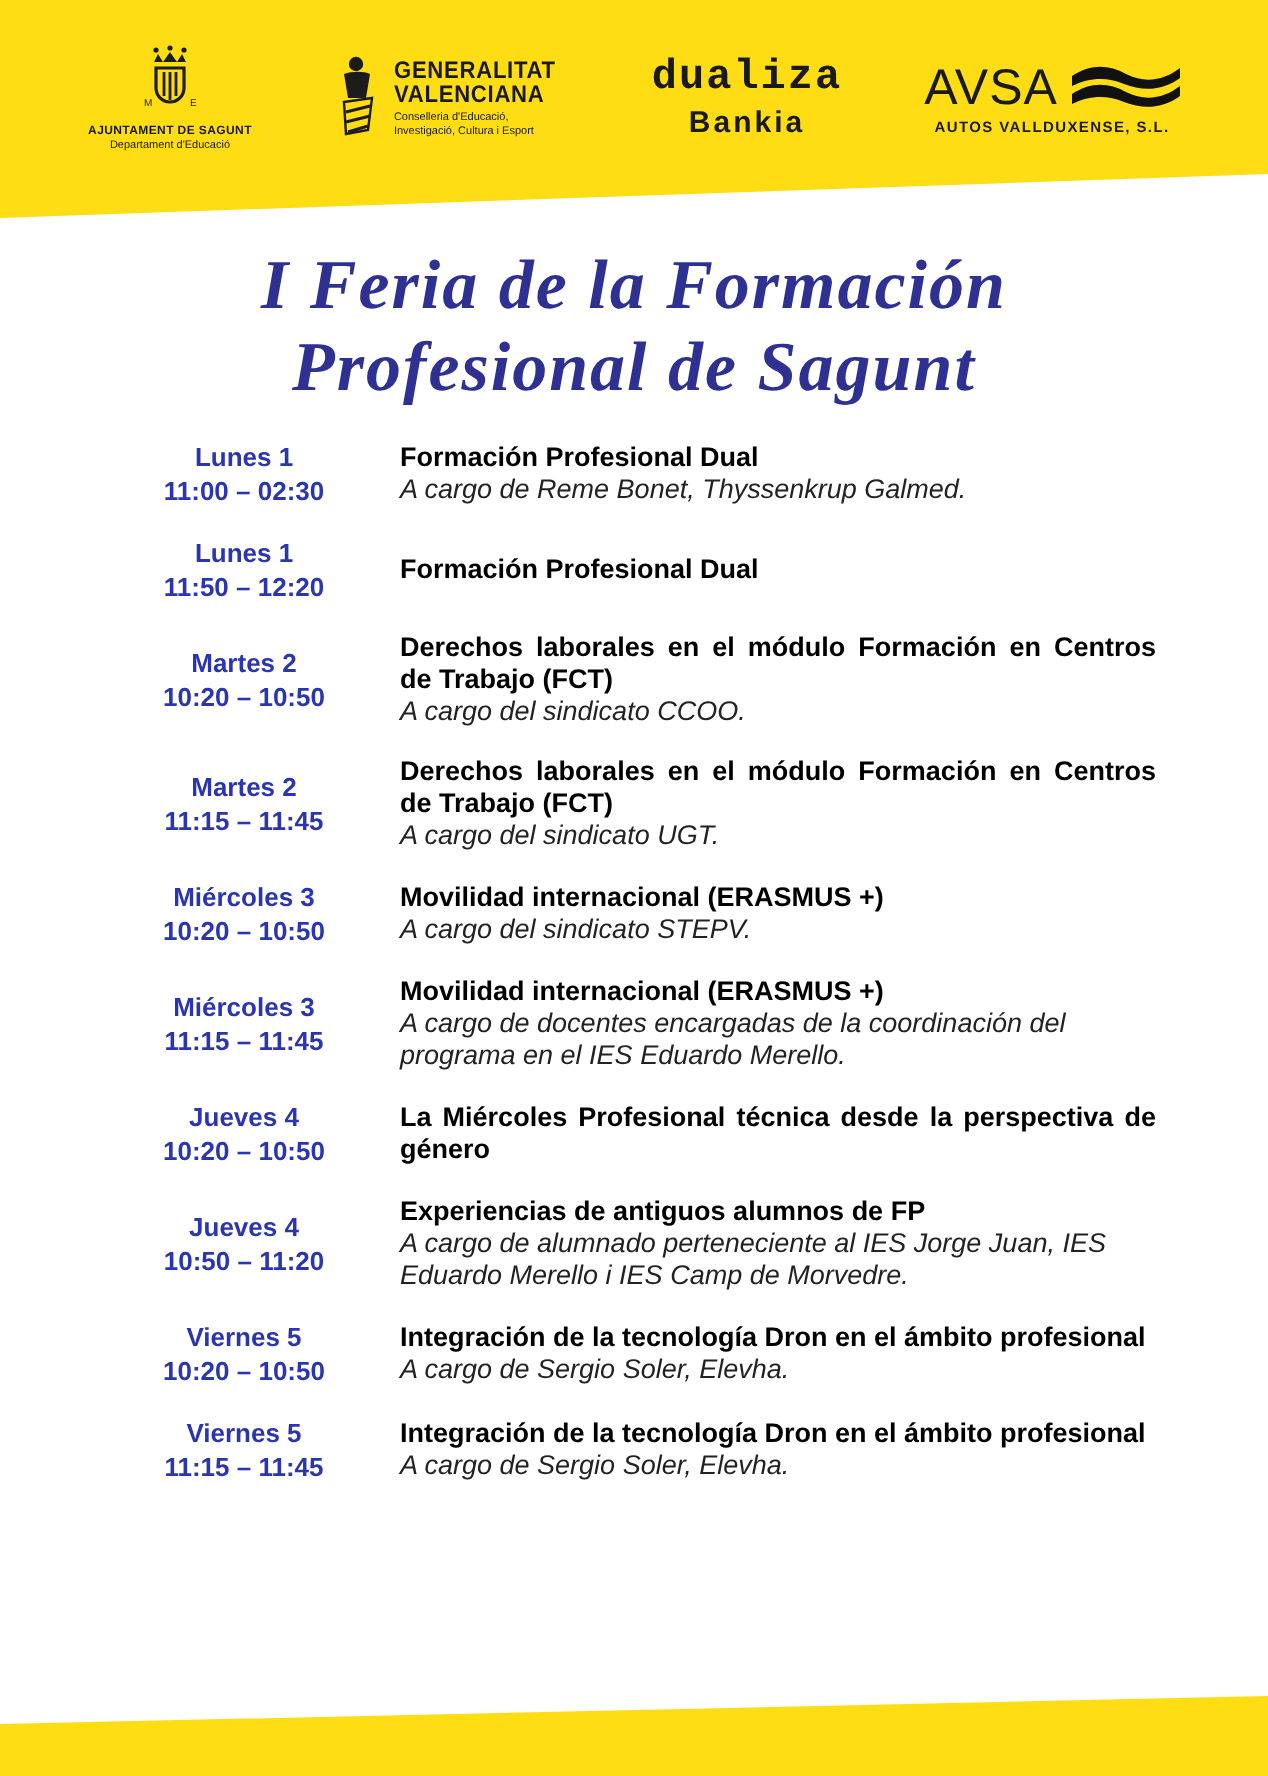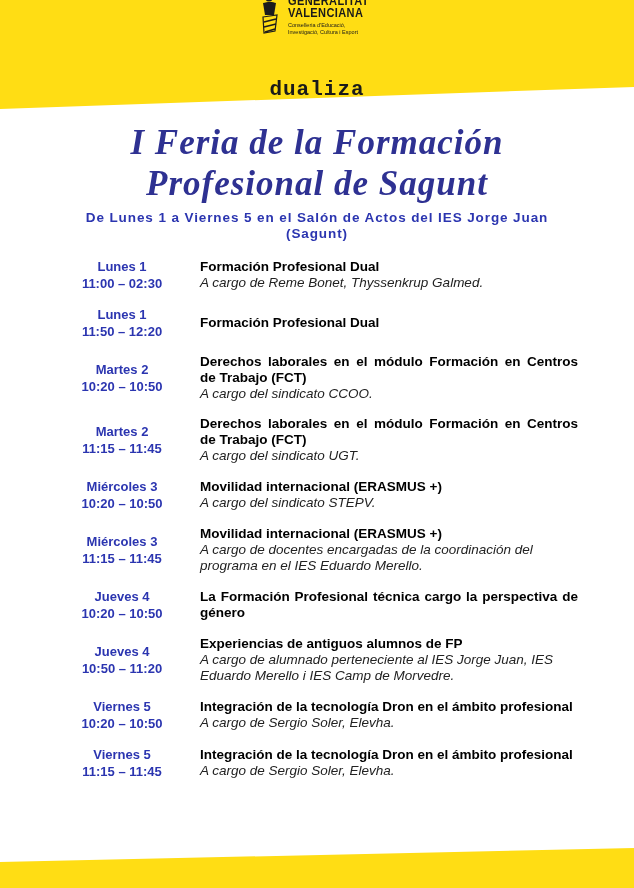--- a/index.html
+++ b/index.html
@@ -25,21 +25,20 @@
     position:absolute;top:0;left:0;
     width:634px;height:110px;
     background:var(--yellow);
     clip-path:polygon(0 0,100% 0,100% 87px,0 109px);
   }
   .logos{
     display:flex;align-items:center;justify-content:center;
     gap:41px;
     padding-top:12px;height:86px;
     color:var(--text);
-    flex-direction:column;
   }
   .logo{display:flex;flex-direction:column;align-items:center;line-height:1.15;}
   .logo svg{display:block;}
   .tiny-caps{font-size:6px;font-weight:bold;letter-spacing:.2px;margin-top:3px;white-space:nowrap;}
   .tiny{font-size:5.5px;white-space:nowrap;}
   .gv{flex-direction:row;align-items:center;gap:6px;}
   .gv-txt{display:flex;flex-direction:column;}
   .gv-name{font-size:12px;font-weight:bold;letter-spacing:.4px;line-height:1.05;transform:scaleX(.92);transform-origin:left;}
   .gv-dept{font-size:5.5px;margin-top:2px;line-height:1.25;}
   .dualiza-word{font-size:21px;font-weight:bold;letter-spacing:1px;font-family:Liberation Mono, monospace;}
@@ -189,24 +188,20 @@
   </header>
 
   <main class="content">
 
     <h1 class="script-title">
       <span>I Feria de la Formación</span><br>
       <span>Profesional de Sagunt</span>
     </h1>
 
 
-    <p class="subtitle">
-      <span>De Lunes 1 a Viernes 5 en el Salón de Actos del IES Jorge Juan</span><br>
-      <span>(Sagunt)</span>
-    </p>
 
     <section class="schedule">
 
       <div class="row">
         <div class="when">
           <div>Lunes 1</div>
           <div>11:00 – 02:30</div>
         </div>
         <div class="what">
           <div class="talk-title">Formación Profesional Dual</div>
@@ -267,21 +262,21 @@
           <div class="talk-speaker">A cargo de docentes encargadas de la coordinación del programa en el IES Eduardo Merello.</div>
         </div>
       </div>
 
       <div class="row">
         <div class="when">
           <div>Jueves 4</div>
           <div>10:20 – 10:50</div>
         </div>
         <div class="what">
-          <div class="talk-title">La Formación Profesional técnica cargo la perspectiva de género</div>
+          <div class="talk-title">La Miércoles Profesional técnica desde la perspectiva de género</div>
         </div>
       </div>
 
       <div class="row">
         <div class="when">
           <div>Jueves 4</div>
           <div>10:50 – 11:20</div>
         </div>
         <div class="what">
           <div class="talk-title">Experiencias de antiguos alumnos de FP</div>

